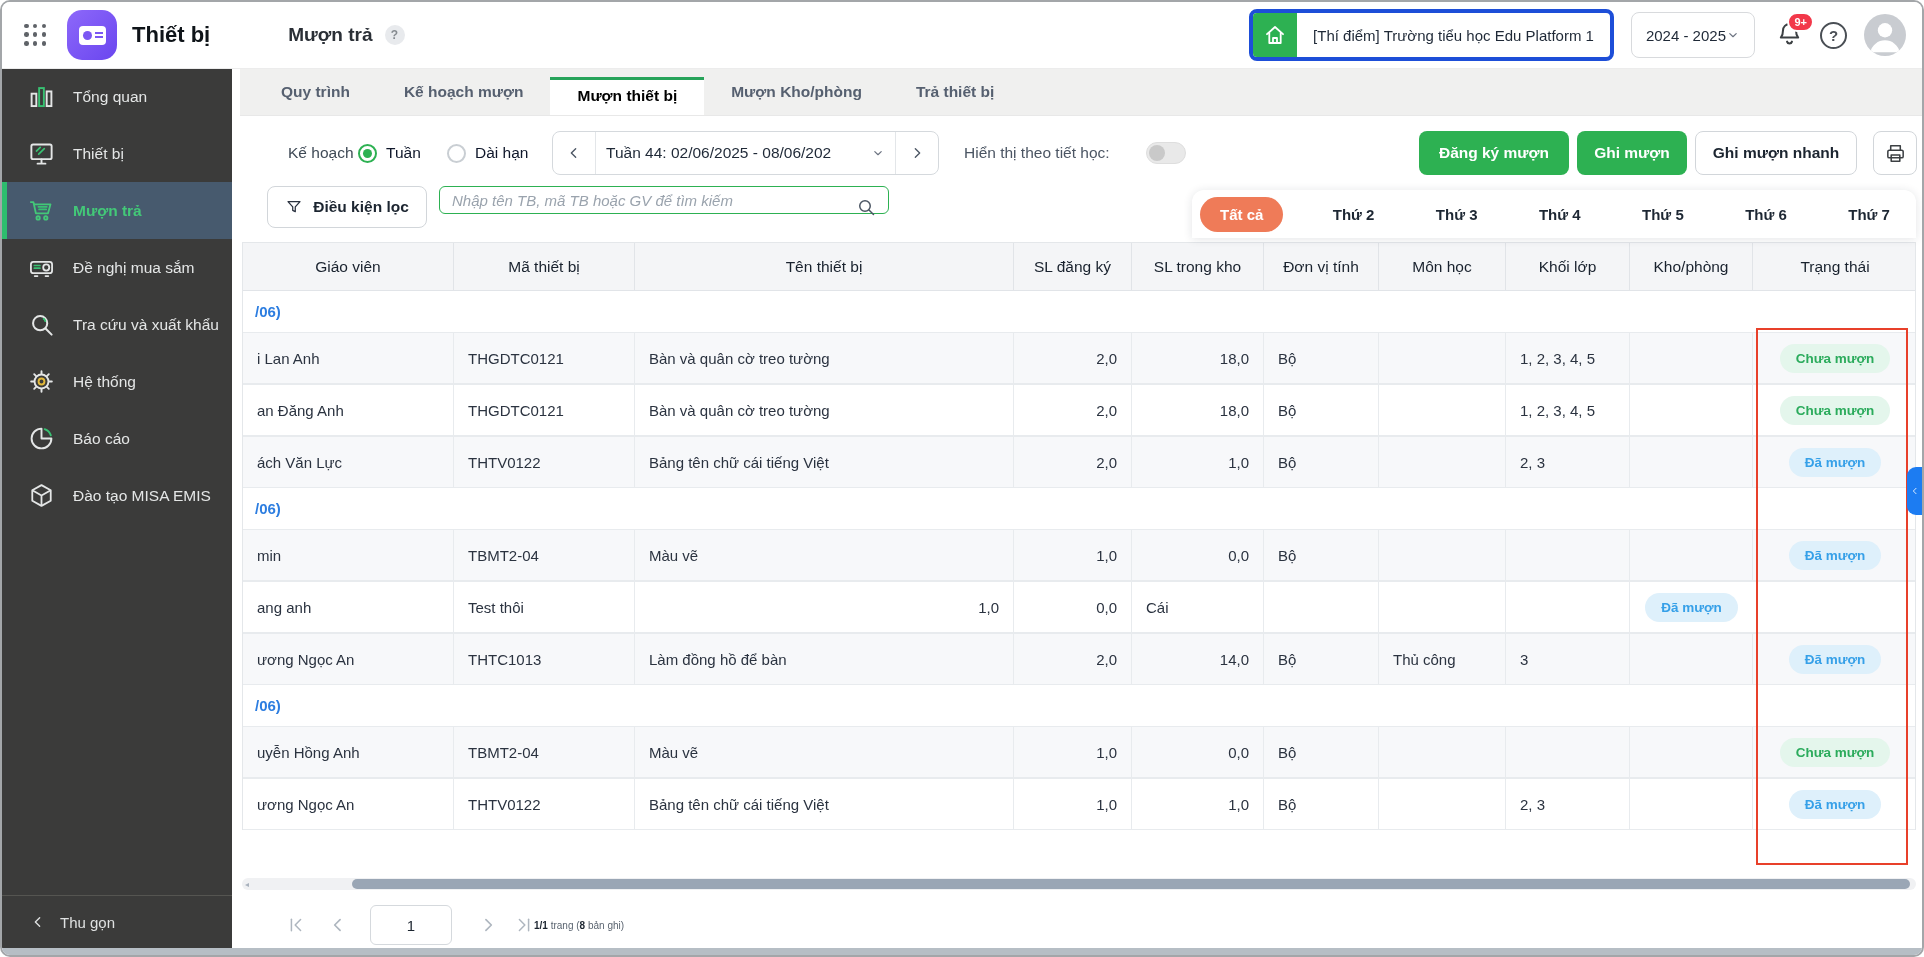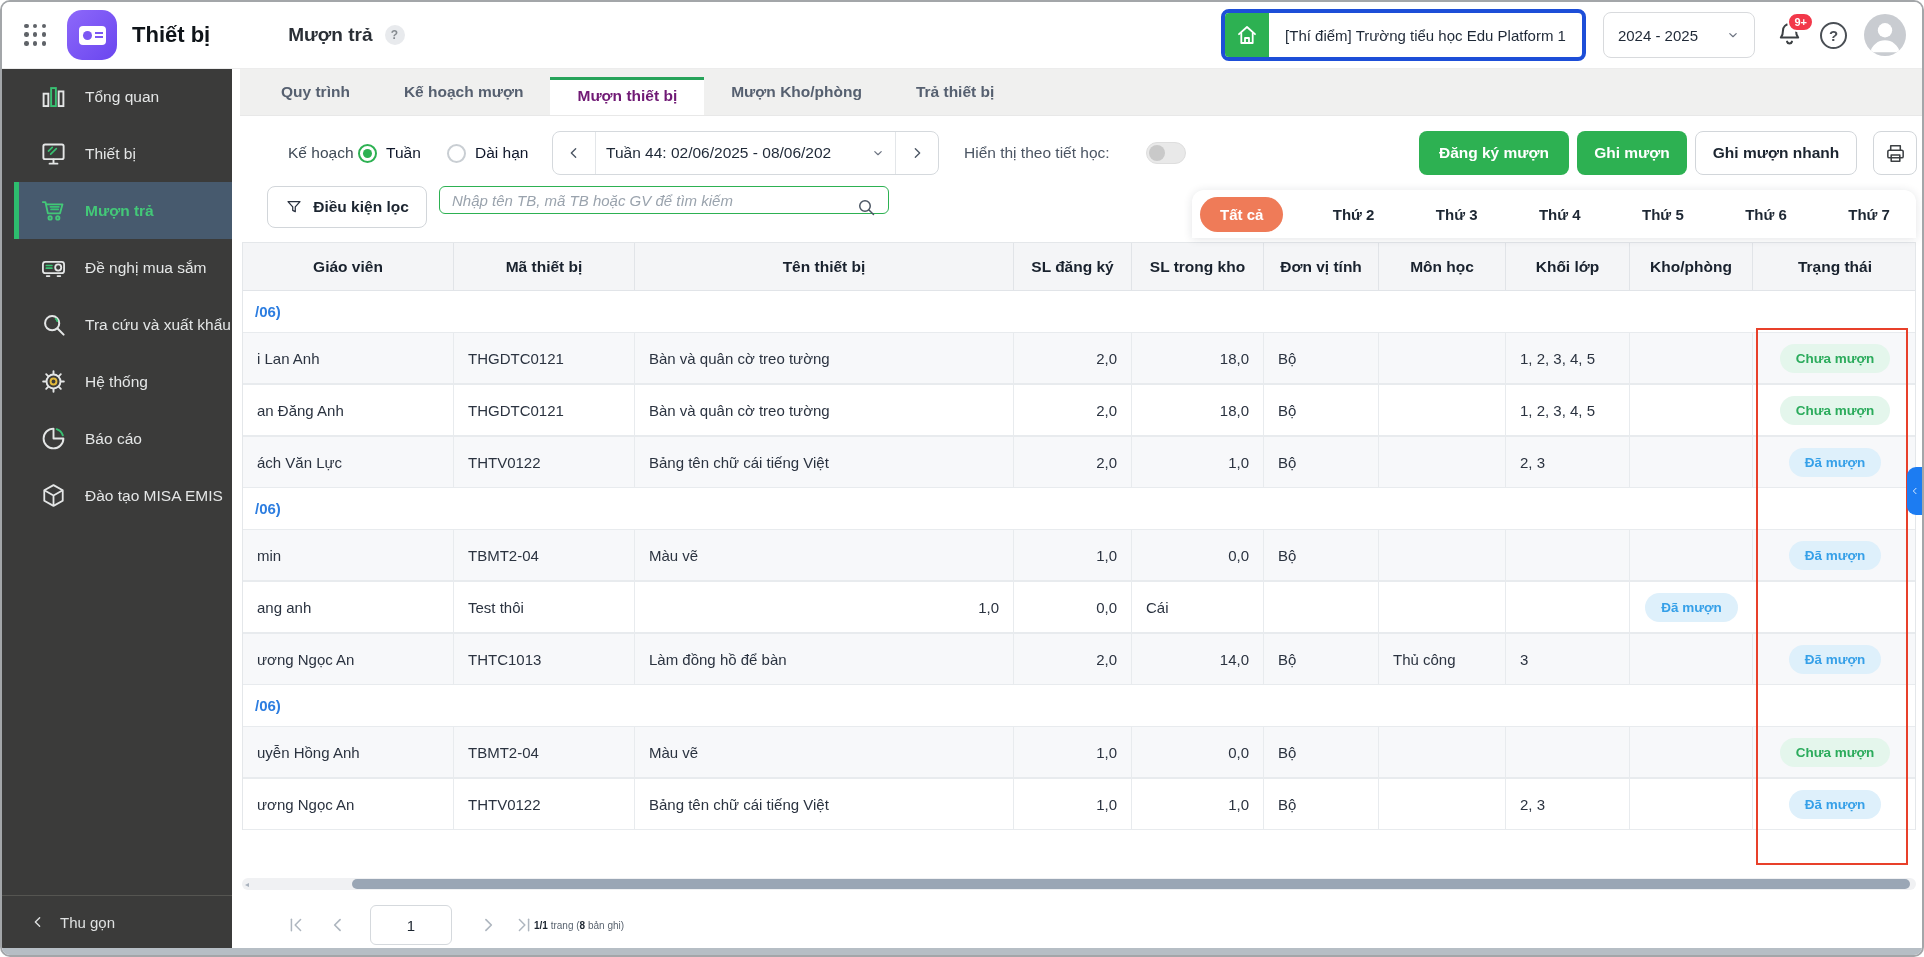--- a/index.html
+++ b/index.html
@@ -20,49 +20,49 @@
   .logo-card::after{content:"";position:absolute;right:3px;top:6px;width:8px;height:2px;background:#7b57f3;box-shadow:0 4px 0 #7b57f3;}
   .app-name{font-size:22px;font-weight:bold;color:#0f1419;margin-left:15px;}
   .page-title{font-size:19px;font-weight:600;color:#2a2f36;margin-left:78px;}
   .help-dot{width:20px;height:20px;border-radius:50%;background:#e8eaed;color:#868b90;font-size:12px;
     font-weight:bold;display:flex;align-items:center;justify-content:center;margin-left:12px;cursor:pointer;}
   .top-right{margin-left:auto;display:flex;align-items:center;gap:17px;margin-right:16px;}
   .school-select{display:flex;align-items:center;border:4px solid #1d4ed8;border-radius:8px;height:44px;overflow:hidden;cursor:pointer;background:#fff;}
   .school-home{width:44px;height:44px;background:#2db152;display:flex;align-items:center;justify-content:center;flex:none;}
   .school-name{padding:0 16px;font-size:15px;font-weight:500;color:#1f2937;white-space:nowrap;}
   .year-select{border:1px solid #d8dadd;border-radius:8px;height:44px;display:flex;align-items:center;
-    padding:0 14px;gap:28px;font-size:15px;font-weight:500;color:#1f2937;cursor:pointer;background:#fff;}
+    padding:0 14px;gap:0;font-size:15px;font-weight:500;color:#1f2937;cursor:pointer;background:#fff;}
   .caret-sm{width:14px;height:14px;color:#6b7280;}
   .bell-wrap{position:relative;cursor:pointer;margin-left:4px;}
   .bell-wrap svg{width:27px;height:27px;color:#3c4043;}
   .bell-badge{position:absolute;top:-8px;right:-11px;background:#f2384a;color:#fff;font-size:11px;font-weight:bold;
     border-radius:10px;padding:2px 5px;border:2px solid #fff;}
   .help-circle{width:27px;height:27px;border-radius:50%;border:2.4px solid #4a4f55;color:#4a4f55;font-weight:bold;
     font-size:15px;display:flex;align-items:center;justify-content:center;box-sizing:border-box;cursor:pointer;}
   .avatar{width:42px;height:42px;border-radius:50%;background:#c9ccd1;overflow:hidden;cursor:pointer;flex:none;}
   .avatar svg{width:42px;height:42px;}
 
   
   .sidebar{position:absolute;top:66px;left:0;width:230px;bottom:7px;background:#3b3b3a;z-index:4;}
   .side-item{height:57px;display:flex;align-items:center;gap:18px;padding-left:26px;color:#e4e6e6;
-    font-size:15.5px;cursor:pointer;position:relative;margin-left:12px;}
+    font-size:15.5px;cursor:pointer;position:relative;}
   .side-item.active{background:#475a6e;color:#43c878;font-weight:bold;}
   .side-item.active::before{content:"";position:absolute;left:0;top:0;bottom:0;width:5px;background:#2dbd6e;}
   .sic{width:27px;height:27px;flex:none;}
   .side-label{white-space:nowrap;}
   .side-bottom{position:absolute;bottom:0;left:0;right:0;height:52px;border-top:1px solid #55555१;
     border-top:1px solid #555551;display:flex;align-items:center;gap:14px;padding-left:28px;color:#dfe1e1;font-size:15px;cursor:pointer;}
   .side-bottom svg{width:16px;height:16px;}
 
   
   .tabbar{position:absolute;top:66px;left:238px;right:0;height:47px;background:#f0f0ef;display:flex;
     align-items:stretch;padding-left:14px;border-bottom:1px solid #e8e8e8;}
   .tab{display:flex;align-items:center;padding:0 27px;font-size:15.5px;font-weight:600;color:#566070;
     position:relative;cursor:pointer;white-space:nowrap;}
-  .tab.active{background:#fff;color:#701a75;margin-top:9px;}
+  .tab.active{background:#fff;color:#000000;margin-top:9px;}
   .tab.active::before{content:"";position:absolute;top:0;left:0;right:0;height:3px;background:#27a35a;}
 
   
   .controls{position:absolute;top:129px;left:230px;right:0;height:44px;}
   .plan-label{position:absolute;left:56px;line-height:44px;font-size:15.5px;color:#3f4a56;}
   .radio{position:absolute;display:flex;align-items:center;gap:9px;height:44px;cursor:pointer;font-size:15.5px;color:#0f172a;}
   .rdo{width:19px;height:19px;border-radius:50%;border:2px solid #c9ced3;box-sizing:border-box;position:relative;background:#fff;flex:none;}
   .rdo.on{border-color:#2db152;}
   .rdo.on::after{content:"";position:absolute;left:3px;top:3px;width:9px;height:9px;border-radius:50%;background:#2db152;}
   .week-nav{position:absolute;left:320px;top:0;width:387px;height:44px;border:1px solid #d5d9dd;border-radius:8px;
@@ -105,21 +105,21 @@
     border-radius:12px 12px 0 0;box-shadow:0 1px 10px rgba(25,35,50,.12);display:flex;align-items:center;
     justify-content:space-between;padding:0 14px 0 8px;box-sizing:border-box;z-index:3;}
   .day-tab{font-size:15px;font-weight:bold;color:#1d2733;padding:9px 12px;cursor:pointer;white-space:nowrap;}
   .day-tab.active{background:#ef7b58;color:#fff;border-radius:19px;padding:9px 20px;}
 
   
   :root{--cols:211px 181px 379px 118px 132px 115px 127px 124px 123px 164px;}
   .table{position:absolute;left:240px;top:240px;width:1674px;background:#fff;border:1px solid #e4e7ea;border-bottom:none;
     box-sizing:border-box;z-index:1;}
   .thead{display:grid;grid-template-columns:var(--cols);height:47px;background:#f4f5f7;border-bottom:1px solid #e1e4e8;}
-  .th{display:flex;align-items:center;justify-content:center;font-weight:bold;font-size:15.5px;color:#19222e;
+  .th{display:flex;align-items:center;justify-content:center;font-weight:normal;font-size:15.5px;color:#19222e;
     border-right:1px solid #e1e4e8;white-space:nowrap;overflow:hidden;}
   .th:last-child{border-right:none;}
   .group-row{height:41px;display:flex;align-items:center;padding-left:12px;background:#fff;}
   .group-link{color:#2c7de0;font-weight:bold;font-size:15px;cursor:pointer;}
   .tr{display:grid;grid-template-columns:var(--cols);height:50px;border-top:1px solid #e8ebee;border-bottom:1px solid #e8ebee;
     background:#fff;cursor:pointer;}
   .tr.shade{background:#f7f8fa;}
   .td{display:flex;align-items:center;padding:0 14px;font-size:15px;color:#2b3340;border-right:1px solid #e8ebee;
     overflow:hidden;white-space:nowrap;}
   .td:last-child{border-right:none;}

